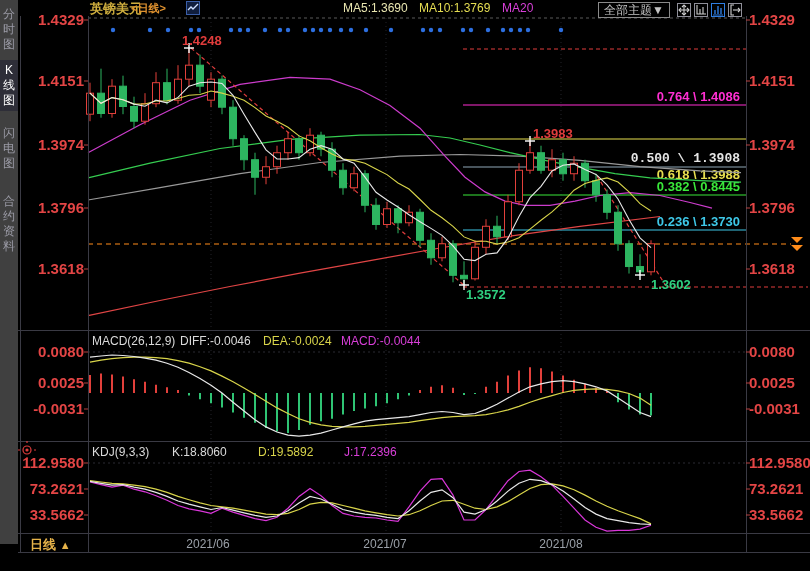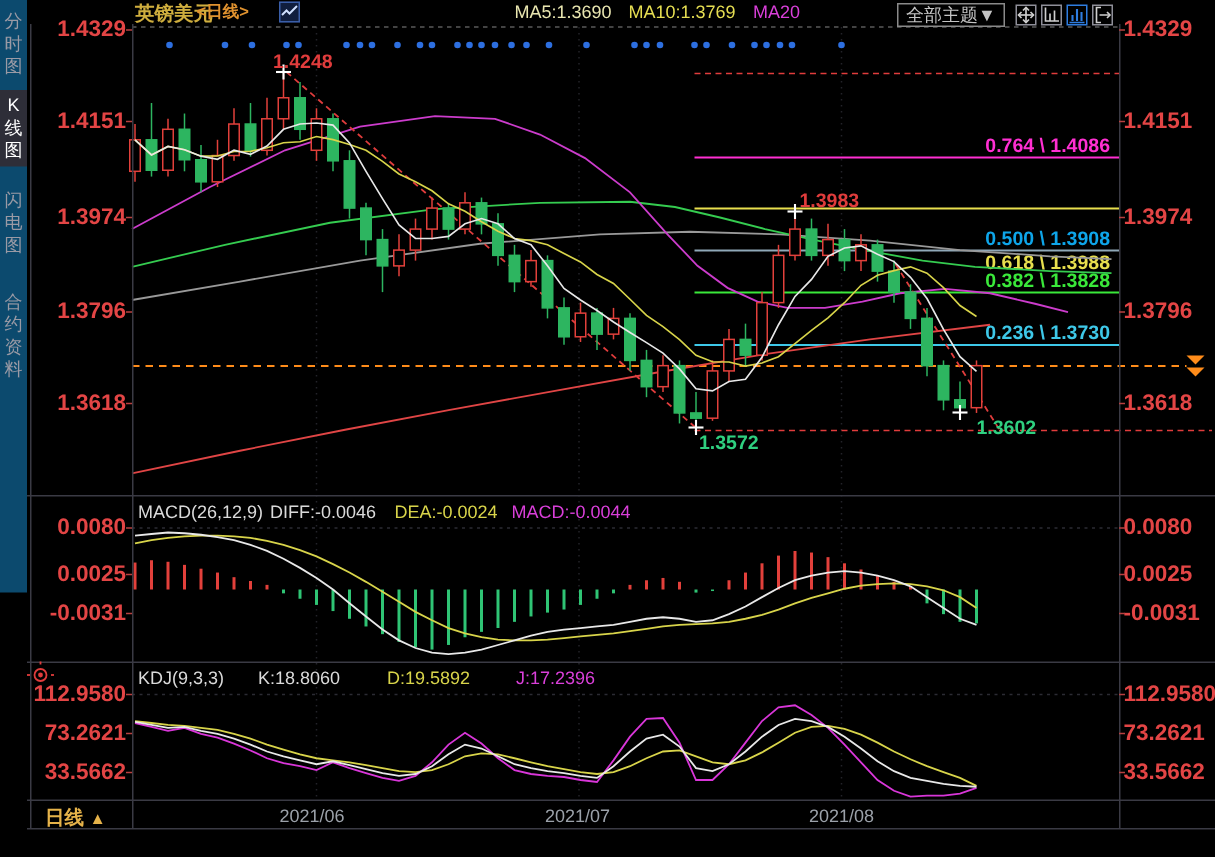--- a/index.html
+++ b/index.html
@@ -1,21 +1,21 @@
 <!DOCTYPE html>
 <html><head>
 <meta charset="utf-8">
 <style>
   html,body{margin:0;padding:0;background:#000;}
   #page{position:relative;width:810px;height:571px;background:#000;overflow:hidden;
         font-family:"Liberation Sans","DejaVu Sans",sans-serif;}
   .al{position:absolute;font-size:15px;line-height:14px;white-space:nowrap;}
   .red{color:#e34545;font-weight:700;}
   .axisl{width:64px;text-align:right;}
-  #sidebar{position:absolute;left:0;top:0;width:18px;height:395px;background:#0c4a6e;z-index:3;}
+  #sidebar{position:absolute;left:0;top:0;width:18px;height:544px;background:#404040;z-index:3;}
   .sb-item{position:absolute;left:0;width:18px;text-align:center;color:#9a9aa5;font-size:12px;
            line-height:15px;word-break:break-all;padding:3px 0;cursor:pointer;}
   .sb-item.active{background:#2e2e38;color:#fff;}
   #hdr{position:absolute;left:0;top:1px;width:810px;height:16px;z-index:4;font-size:12px;line-height:15px;}
   .h{position:absolute;white-space:nowrap;}
   #theme-box{position:absolute;left:598px;top:1px;width:70px;height:14px;border:1px solid #8a8a8a;
              color:#c4c4c4;font-size:12px;line-height:14px;text-align:center;cursor:pointer;}
   .icobox{position:absolute;top:2px;width:14px;height:14px;border:1px solid #8f8f99;box-sizing:border-box;cursor:pointer;}
   .icobox.active{border-color:#2e7de0;}
   .fib{position:absolute;right:70px;font-weight:700;font-size:13px;text-align:center;}
@@ -388,19 +388,19 @@
     <div class="al red axisl" style="left: 20px; top: 402px;">-0.0031</div>
     <div class="al red" style="left: 749px; top: 402px;">-0.0031</div>
     <div class="al red axisl" style="left: 20px; top: 456px;">112.9580</div>
     <div class="al red" style="left: 749px; top: 456px;">112.9580</div>
     <div class="al red axisl" style="left: 20px; top: 482px;">73.2621</div>
     <div class="al red" style="left: 749px; top: 482px;">73.2621</div>
     <div class="al red axisl" style="left: 20px; top: 508px;">33.5662</div>
     <div class="al red" style="left: 749px; top: 508px;">33.5662</div>
     <div class="al fib" style="top: 90px; color: rgb(255, 47, 210);">0.764 \ 1.4086</div>
     <div class="al fib" style="top: 124px; color: rgb(232, 223, 78); margin-top: 44px;">0.618 \ 1.3988</div>
-    <div class="al fib" style="top: 152px; color: #0ea5e9;">0.500 \ 1.3908</div>
-    <div class="al fib" style="top: 180px; color: rgb(58, 232, 58);">0.382 \ 1.3828</div>
+    <div class="al fib" style="top: 152px; color: #e5e5e5; font-family: Liberation Mono, monospace;">0.500 \ 1.3908</div>
+    <div class="al fib" style="top: 180px; color: rgb(58, 232, 58);">0.382 \ 0.8445</div>
     <div class="al fib" style="top: 215px; color: rgb(62, 200, 232);">0.236 \ 1.3730</div>
     <div class="al " style="left: 176px; top: 537px; width: 64px; text-align: center; color: rgb(155, 161, 169); font-size: 12px;">2021/06</div>
     <div class="al " style="left: 353px; top: 537px; width: 64px; text-align: center; color: rgb(155, 161, 169); font-size: 12px;">2021/07</div>
     <div class="al " style="left: 529px; top: 537px; width: 64px; text-align: center; color: rgb(155, 161, 169); font-size: 12px;">2021/08</div>
   </div>
 
 </body></html>

